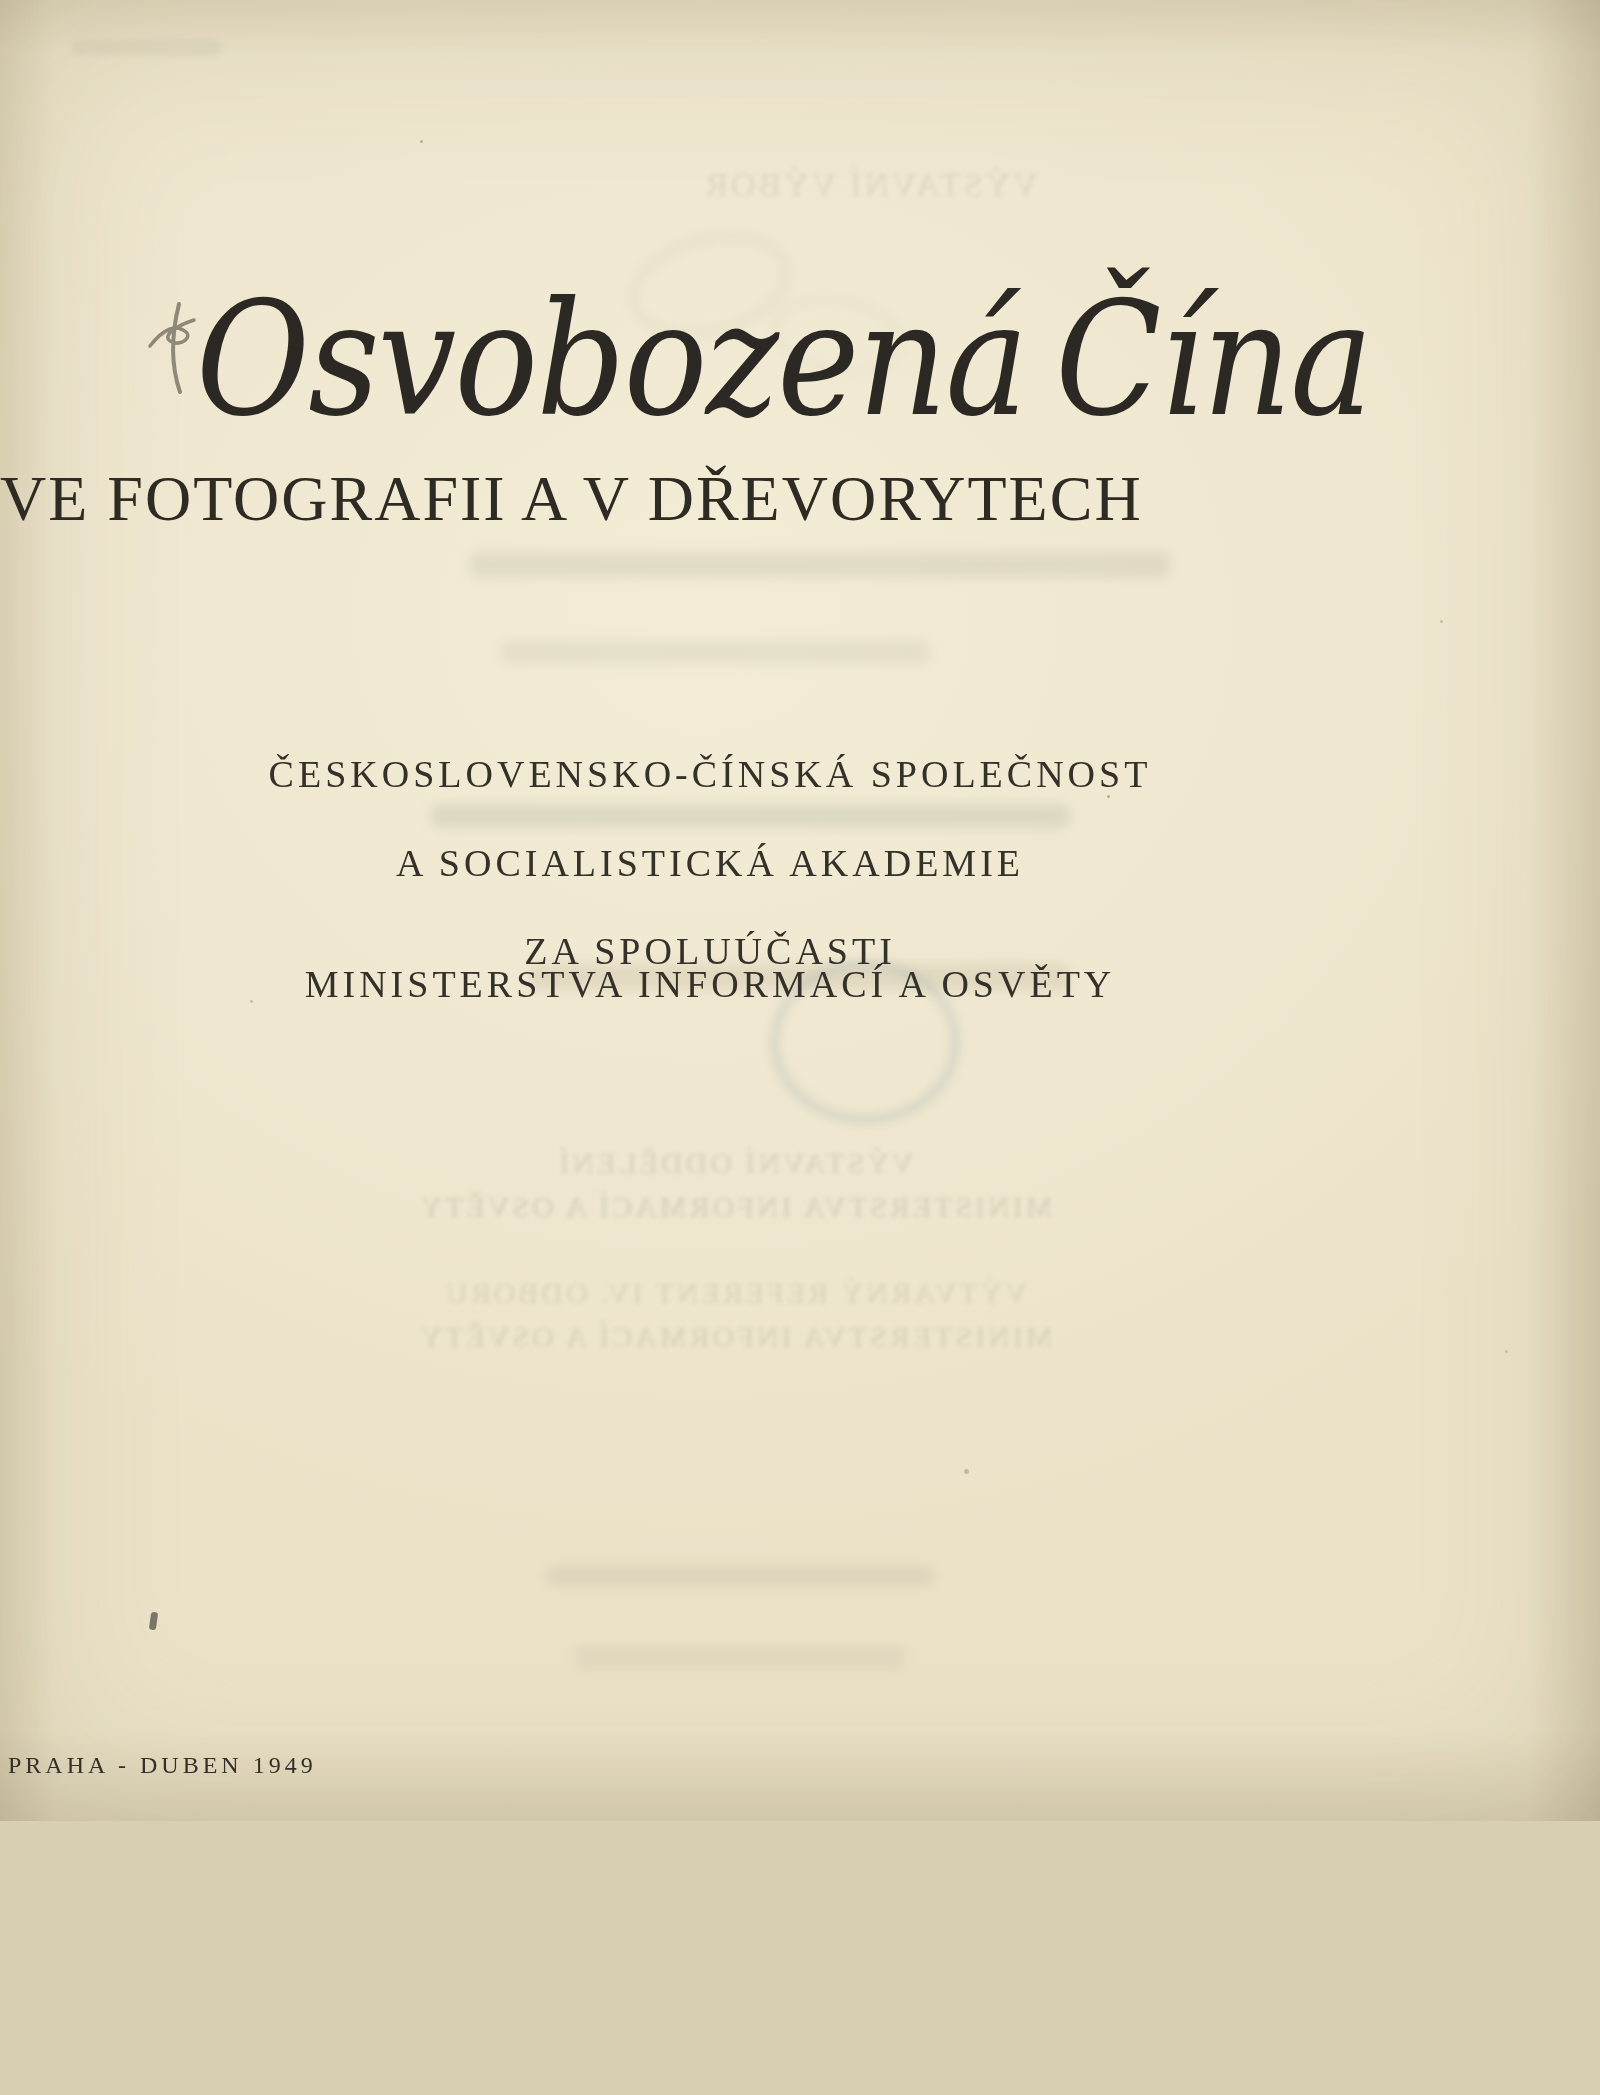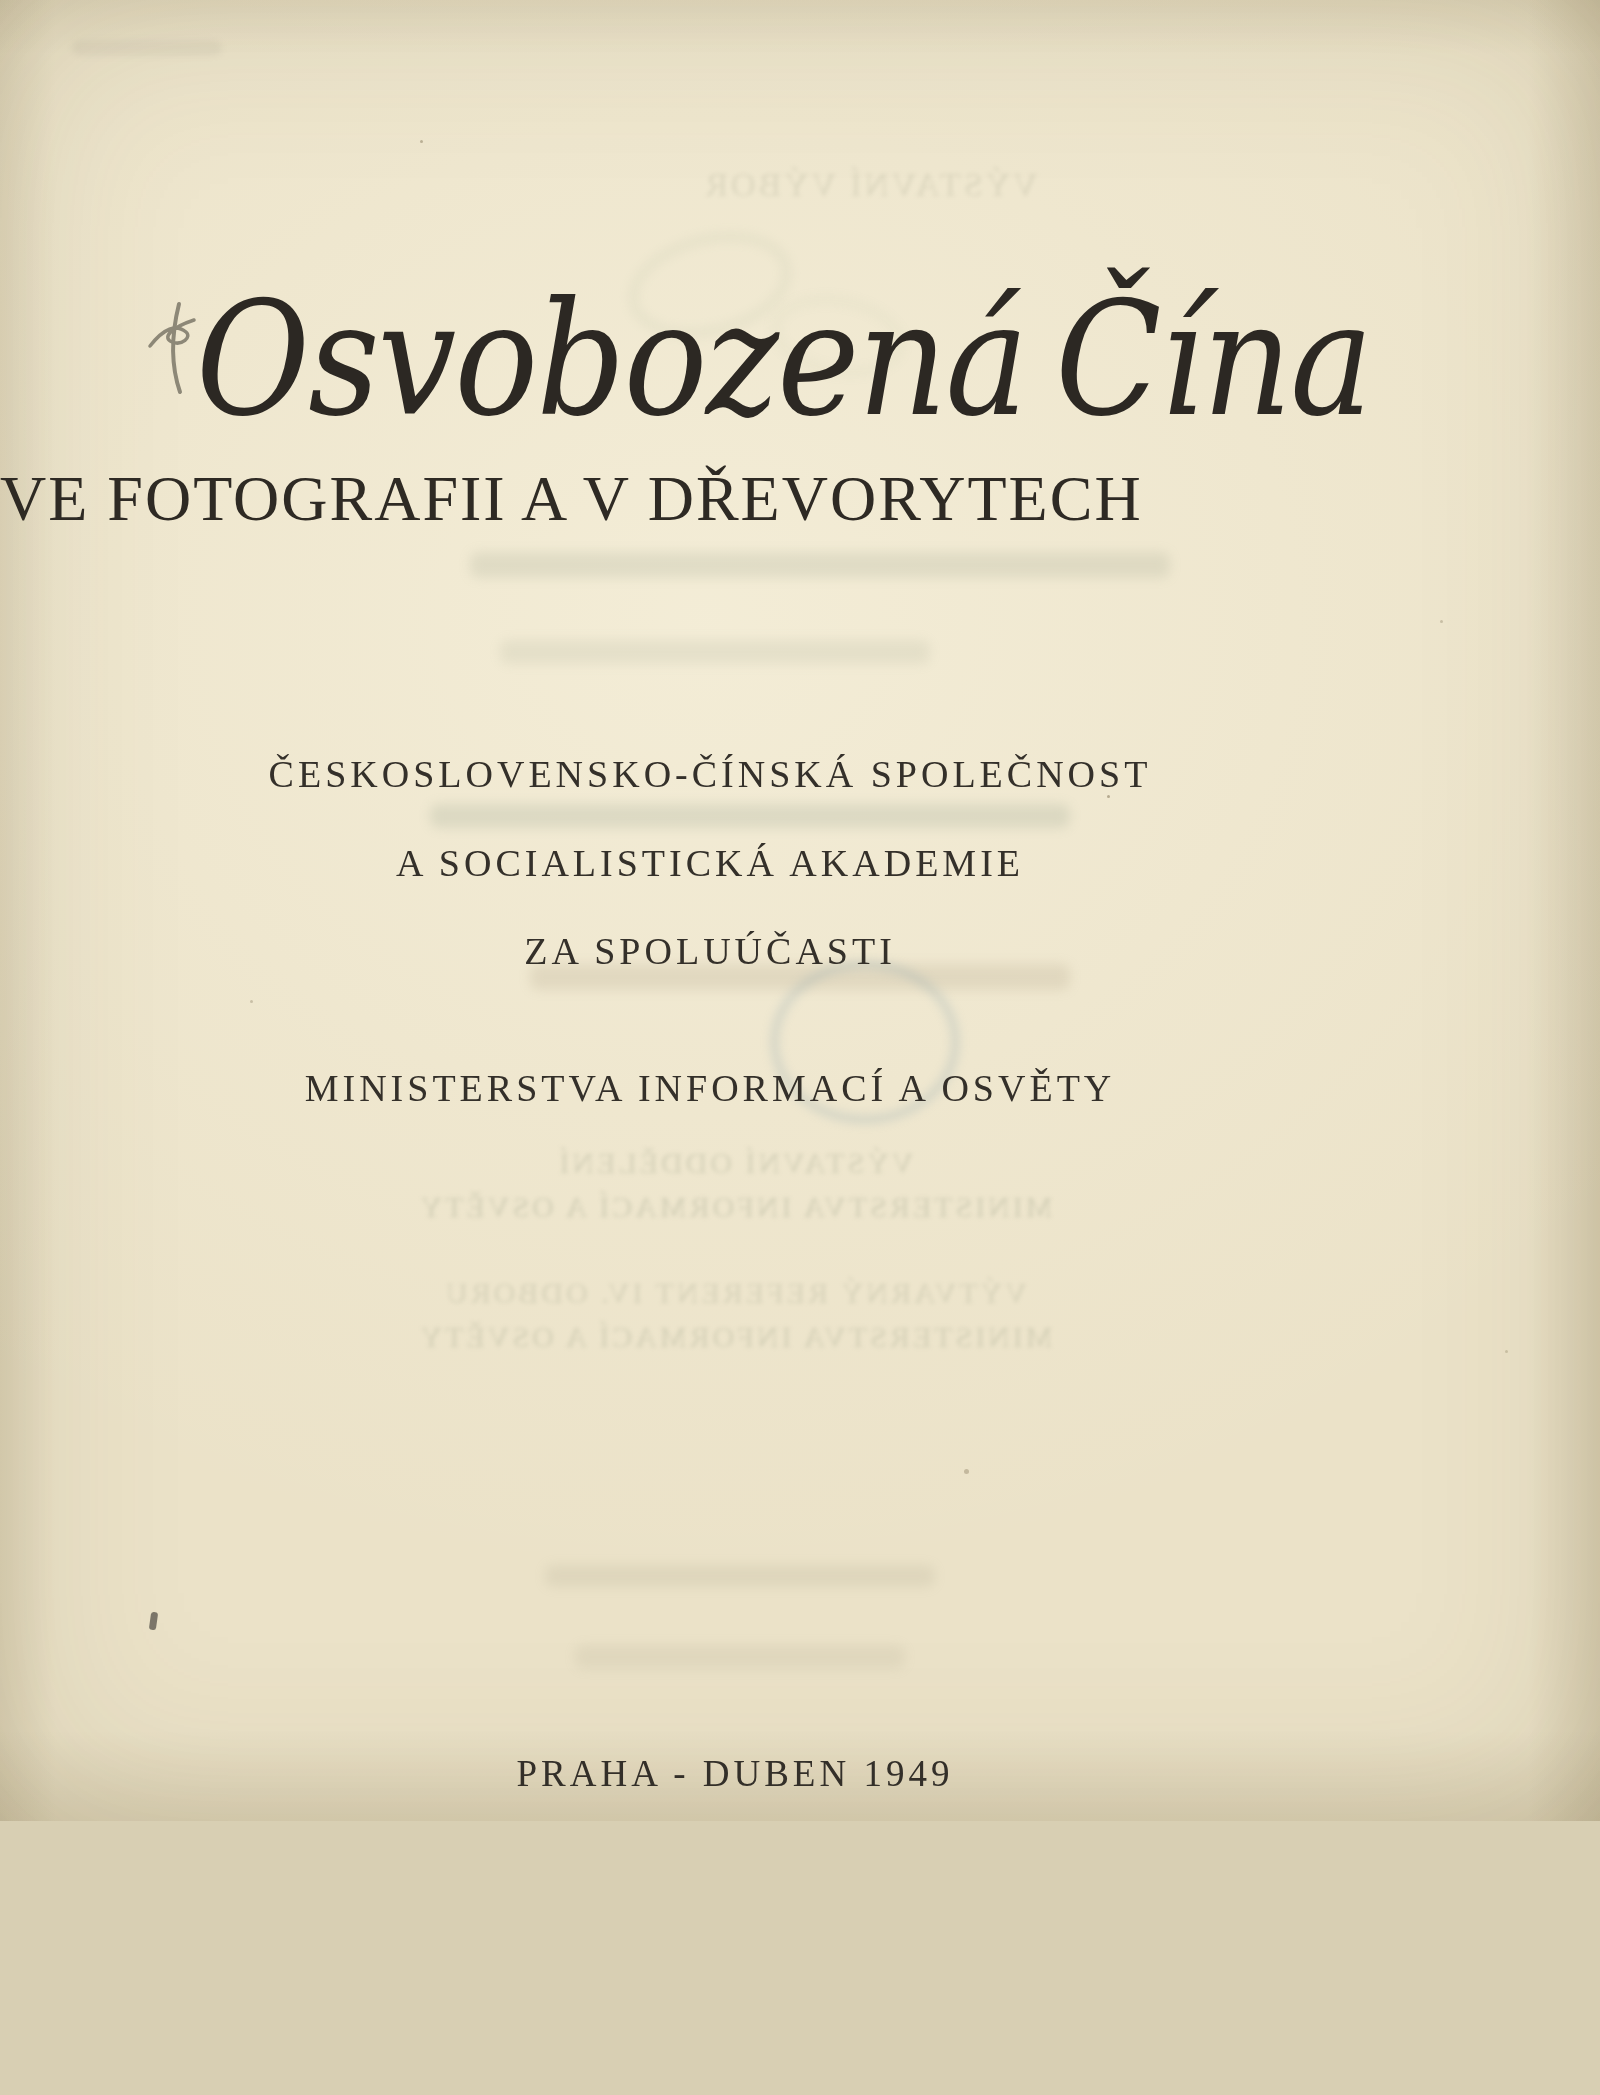--- a/index.html
+++ b/index.html
@@ -28,25 +28,25 @@
   }
   .subtitle{
     position:absolute; left:0; width:1470px; top:462px;
     font-size:64px; letter-spacing:2px;
     color:#2e2a24; white-space:nowrap;
   }
   .caps-line{
     position:absolute; left:0; width:1420px; text-align:center;
     font-size:38px; letter-spacing:4px; color:#34302a; white-space:nowrap;
   }
-  .org1{top:752px;} .org2{top:841px;} .org3{top:929px;} .org4{top:1066px;}
+  .org1{top:752px;} .org2{top:841px;} .org3{top:929px;} .org4{top:962px;}
   .imprint{
     position:absolute; left:0; width:1470px; top:1752px;
-    text-align:center; font-size:37px; letter-spacing:4px;
-    color:#332f29; white-space:nowrap;
+    font-size:24px; letter-spacing:4px;
+    color:#332f29; white-space:nowrap;padding-left:8px;
   }
   
   .ghost-line{
     position:absolute; text-align:center;
     transform:scaleX(-1);
     color:#a3a78e; filter:blur(2px);
     font-family:"Liberation Serif", serif;
     letter-spacing:3px; white-space:nowrap;
   }
   .g-top{left:140px; width:1460px; top:166px; font-size:34px; opacity:.30; color:#b0b098;}

